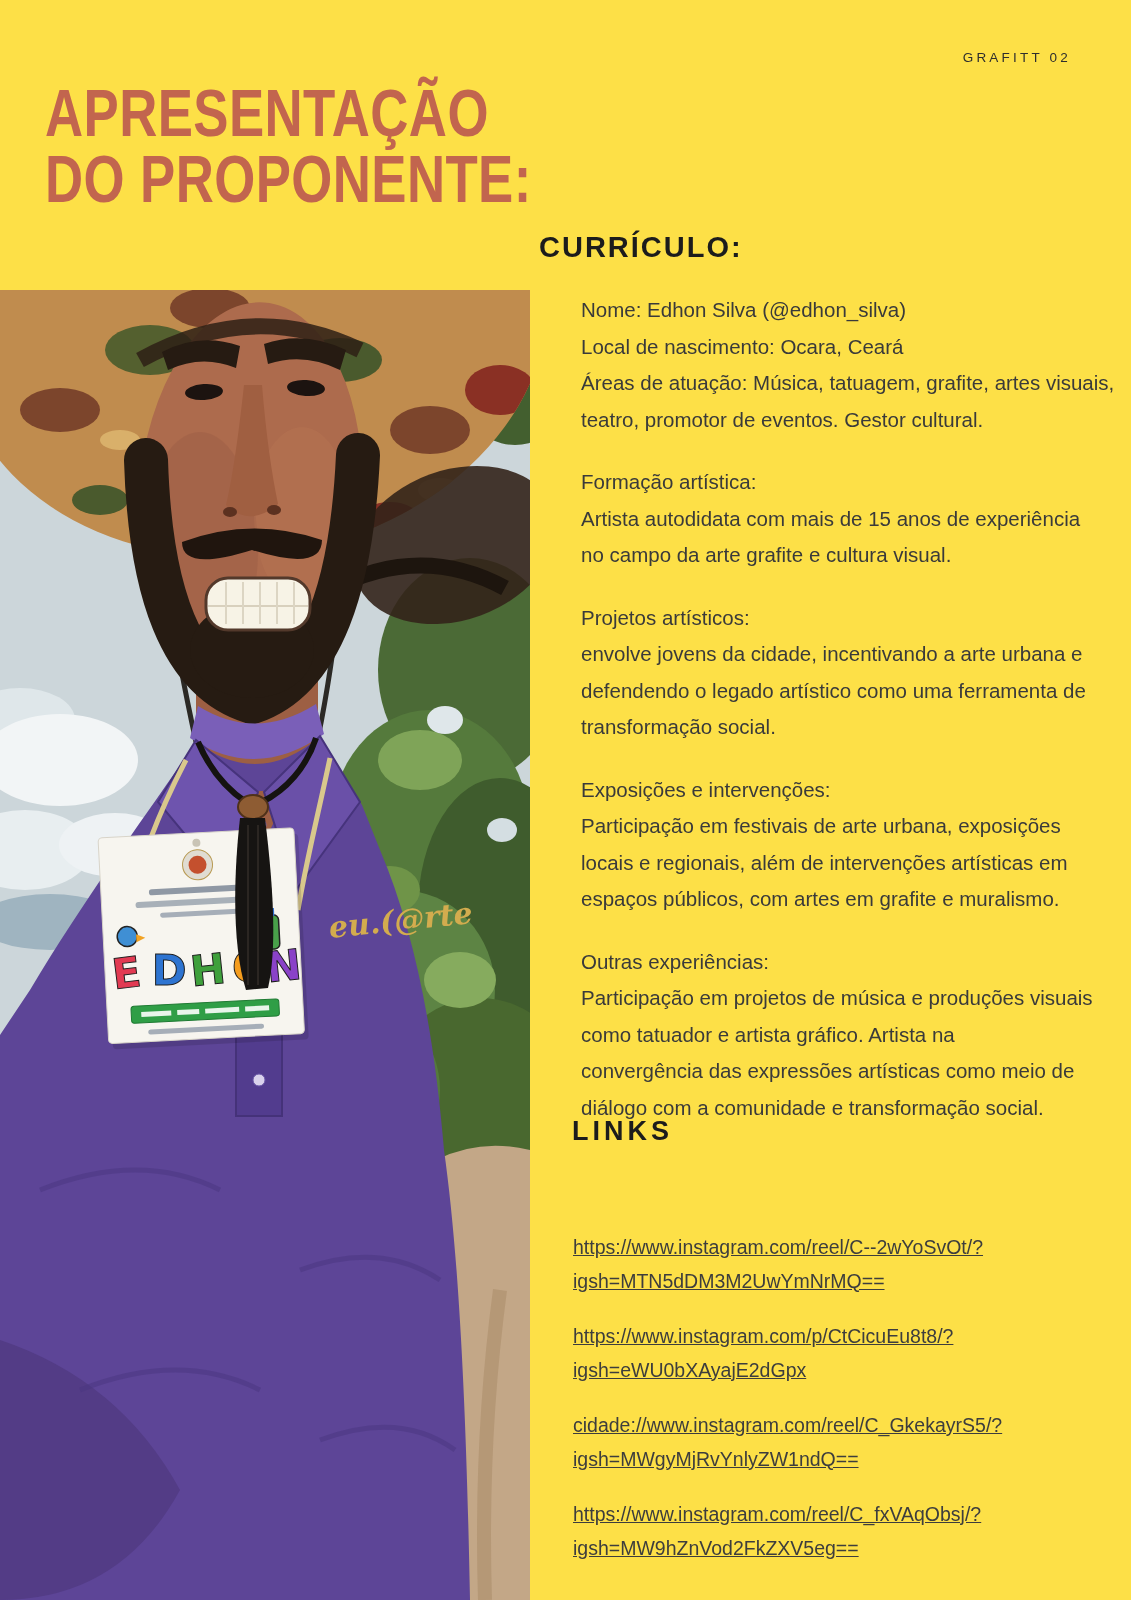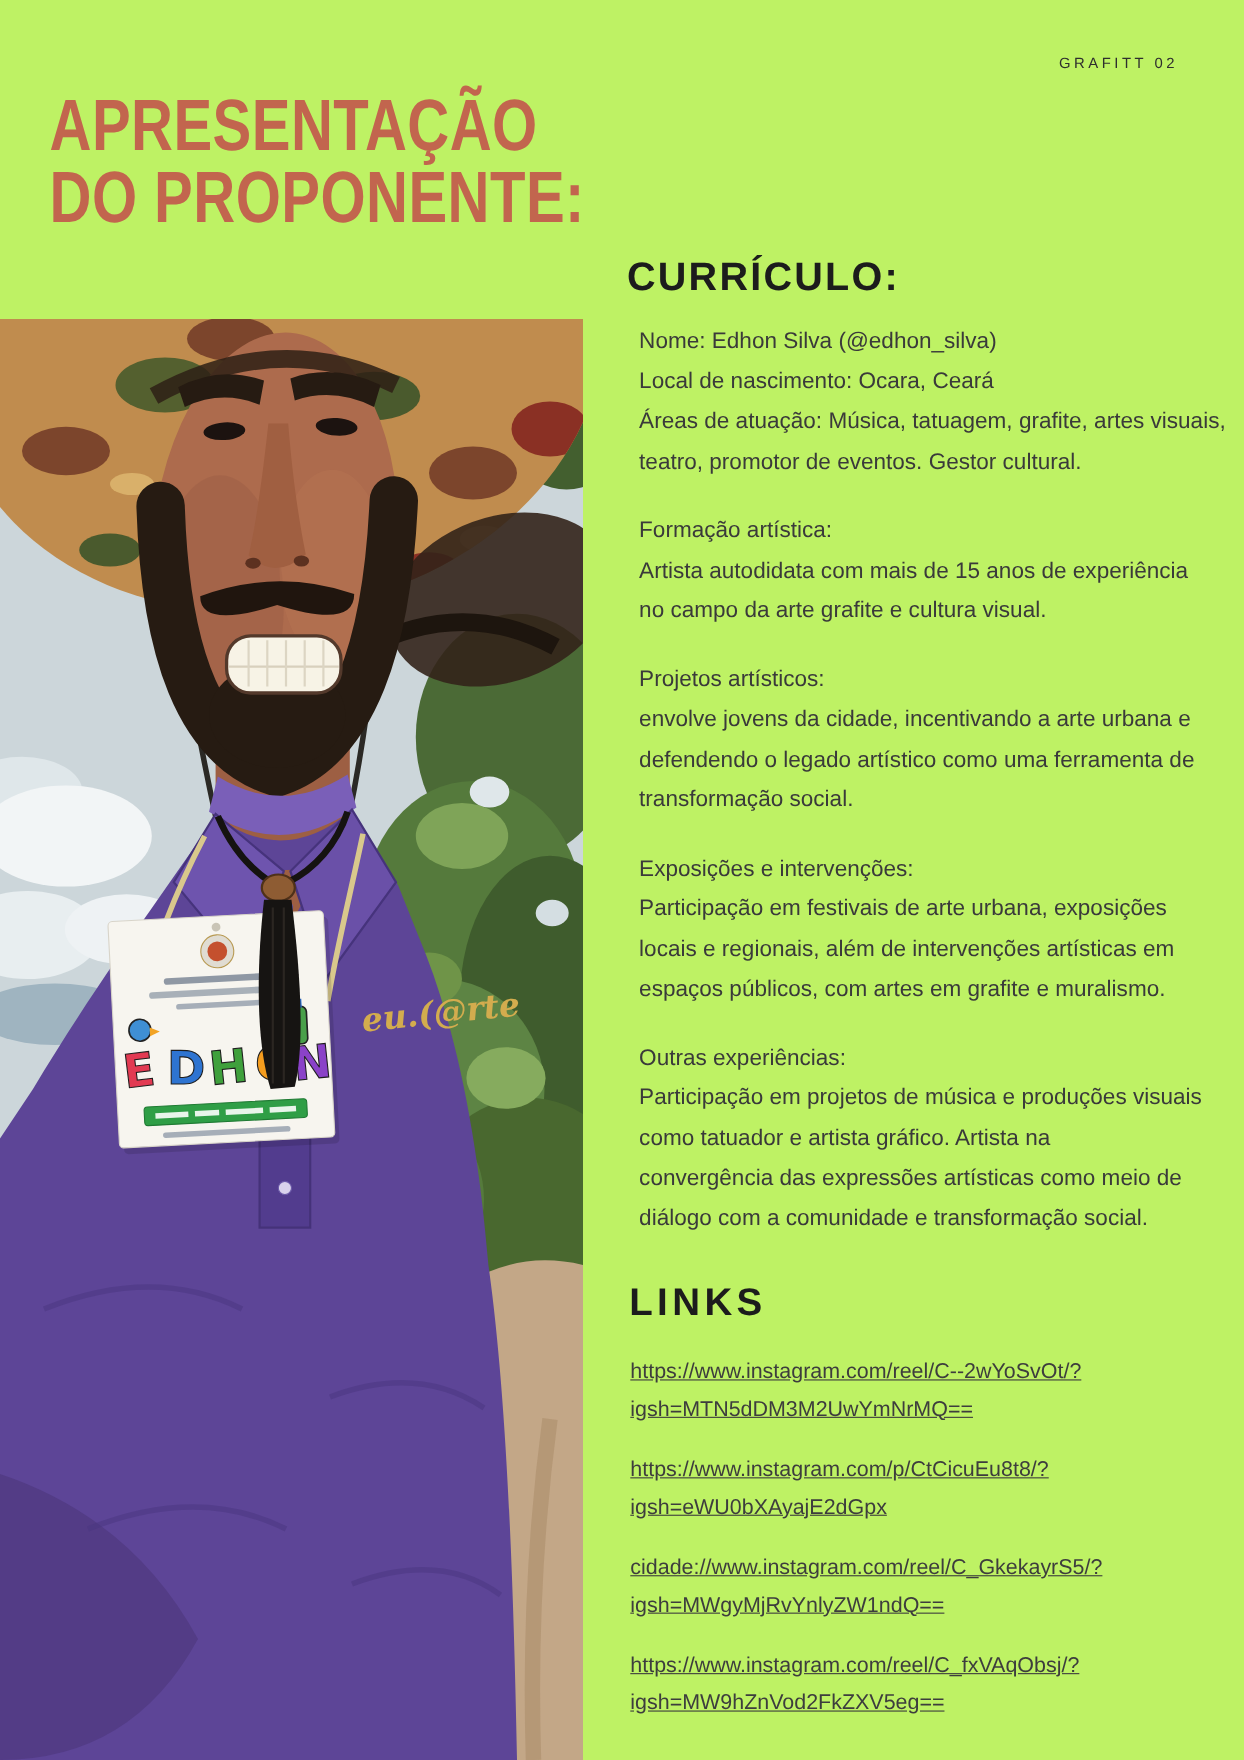--- a/index.html
+++ b/index.html
@@ -1,19 +1,19 @@
 <!DOCTYPE html>
 <html><head>
 <meta charset="utf-8">
 <style>
   html,body{margin:0;padding:0;background:#e9e9e9;}
   .page{
     position:relative;
     width:1131px;height:1600px;
-    background:#bef264;
+    background:#fde047;
     overflow:hidden;
     font-family:"Liberation Sans", sans-serif;
     margin:0 auto;
   }
   .page-tag{
     position:absolute;top:50px;right:60px;
     font-size:13.5px;letter-spacing:3.2px;
     color:#2e2e2e;font-weight:500;white-space:nowrap;
   }
   .main-title{
@@ -24,22 +24,22 @@
     transform:scaleX(0.80);
     transform-origin:top left;
     letter-spacing:0.5px;
     white-space:nowrap;
   }
   .section-heading{
     position:absolute;
     color:#1c1c1c;font-weight:700;
     white-space:nowrap;
   }
-  .curriculo-heading{left:570px;top:231px;font-size:36px;letter-spacing:2px;}
-  .links-heading{left:572px;top:1164px;font-size:35px;letter-spacing:4px;}
+  .curriculo-heading{left:539px;top:231px;font-size:29px;letter-spacing:2px;}
+  .links-heading{left:572px;top:1116px;font-size:27px;letter-spacing:4px;}
   .bio{
     position:absolute;left:565px;top:292px;
     font-size:20.5px;line-height:36.5px;color:#3a3a3a;
   }
   .para{margin:0 0 26px 16px;padding:0;}
   .bio-line{white-space:nowrap;}
   .links-list{
     position:absolute;left:573px;top:1231px;
     font-size:19.5px;line-height:33.5px;color:#3d3d3d;
   }

